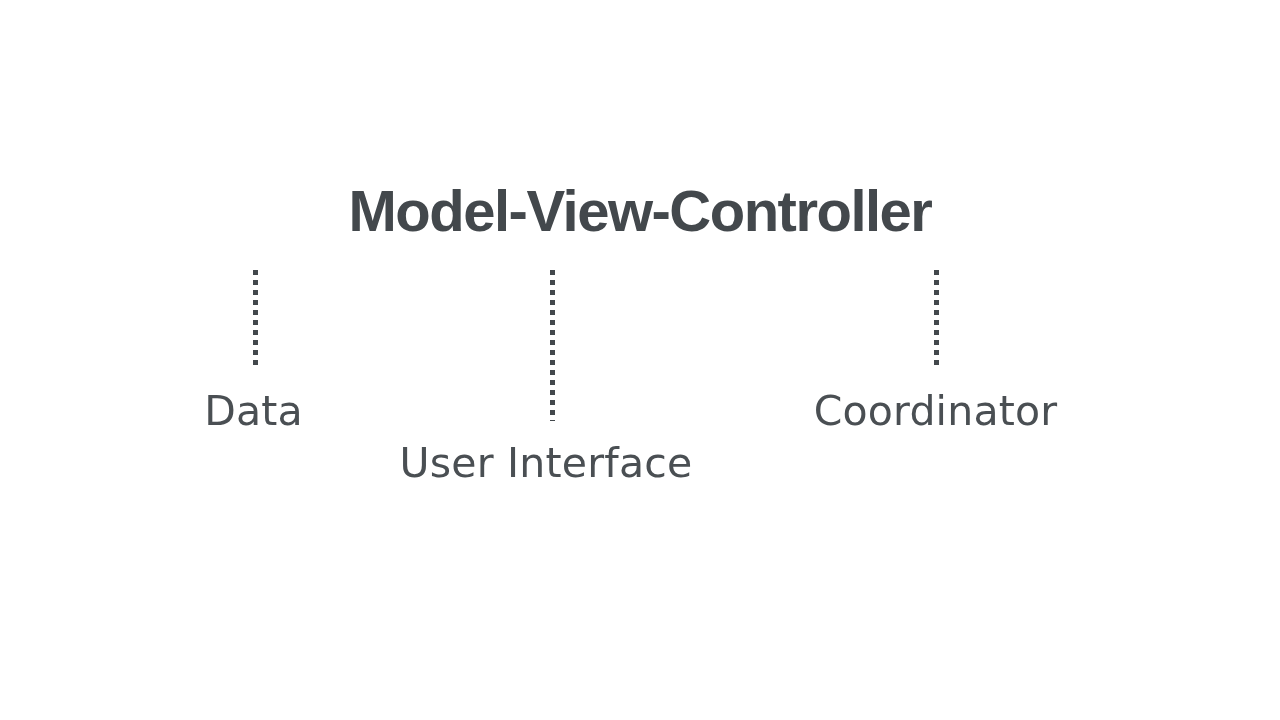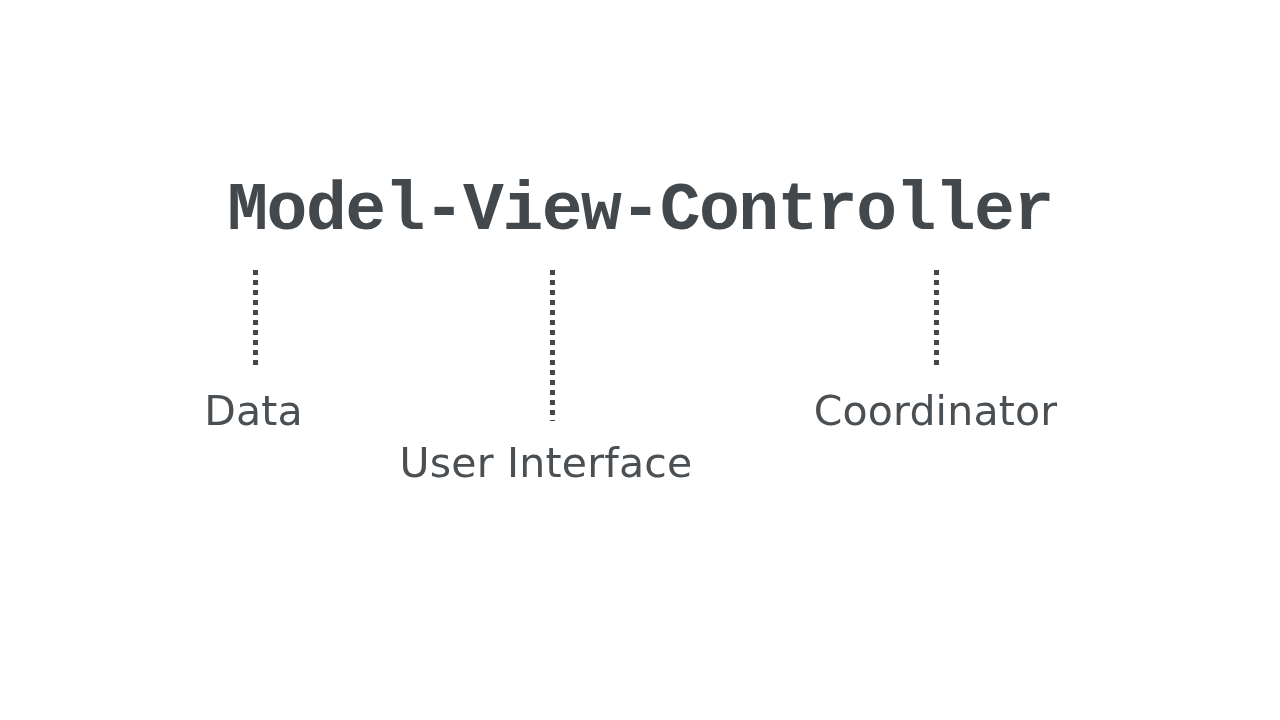--- a/index.html
+++ b/index.html
@@ -21,23 +21,23 @@
     background: #ffffff;
   }
 
   
   .title {
     position: absolute;
     left: 0;
     top: 163px;
     width: 1280px;
     text-align: center;
-    font-family: Liberation Mono, monospace;
+    font-family: Liberation Sans, sans-serif;
     font-weight: 700;
-    font-size: 68px;
+    font-size: 58px;
     line-height: 96px;
     letter-spacing: -1.5px;
     color: #43484c;
     white-space: nowrap;
   }
 
   
   .leader {
     position: absolute;
     width: 5px;

